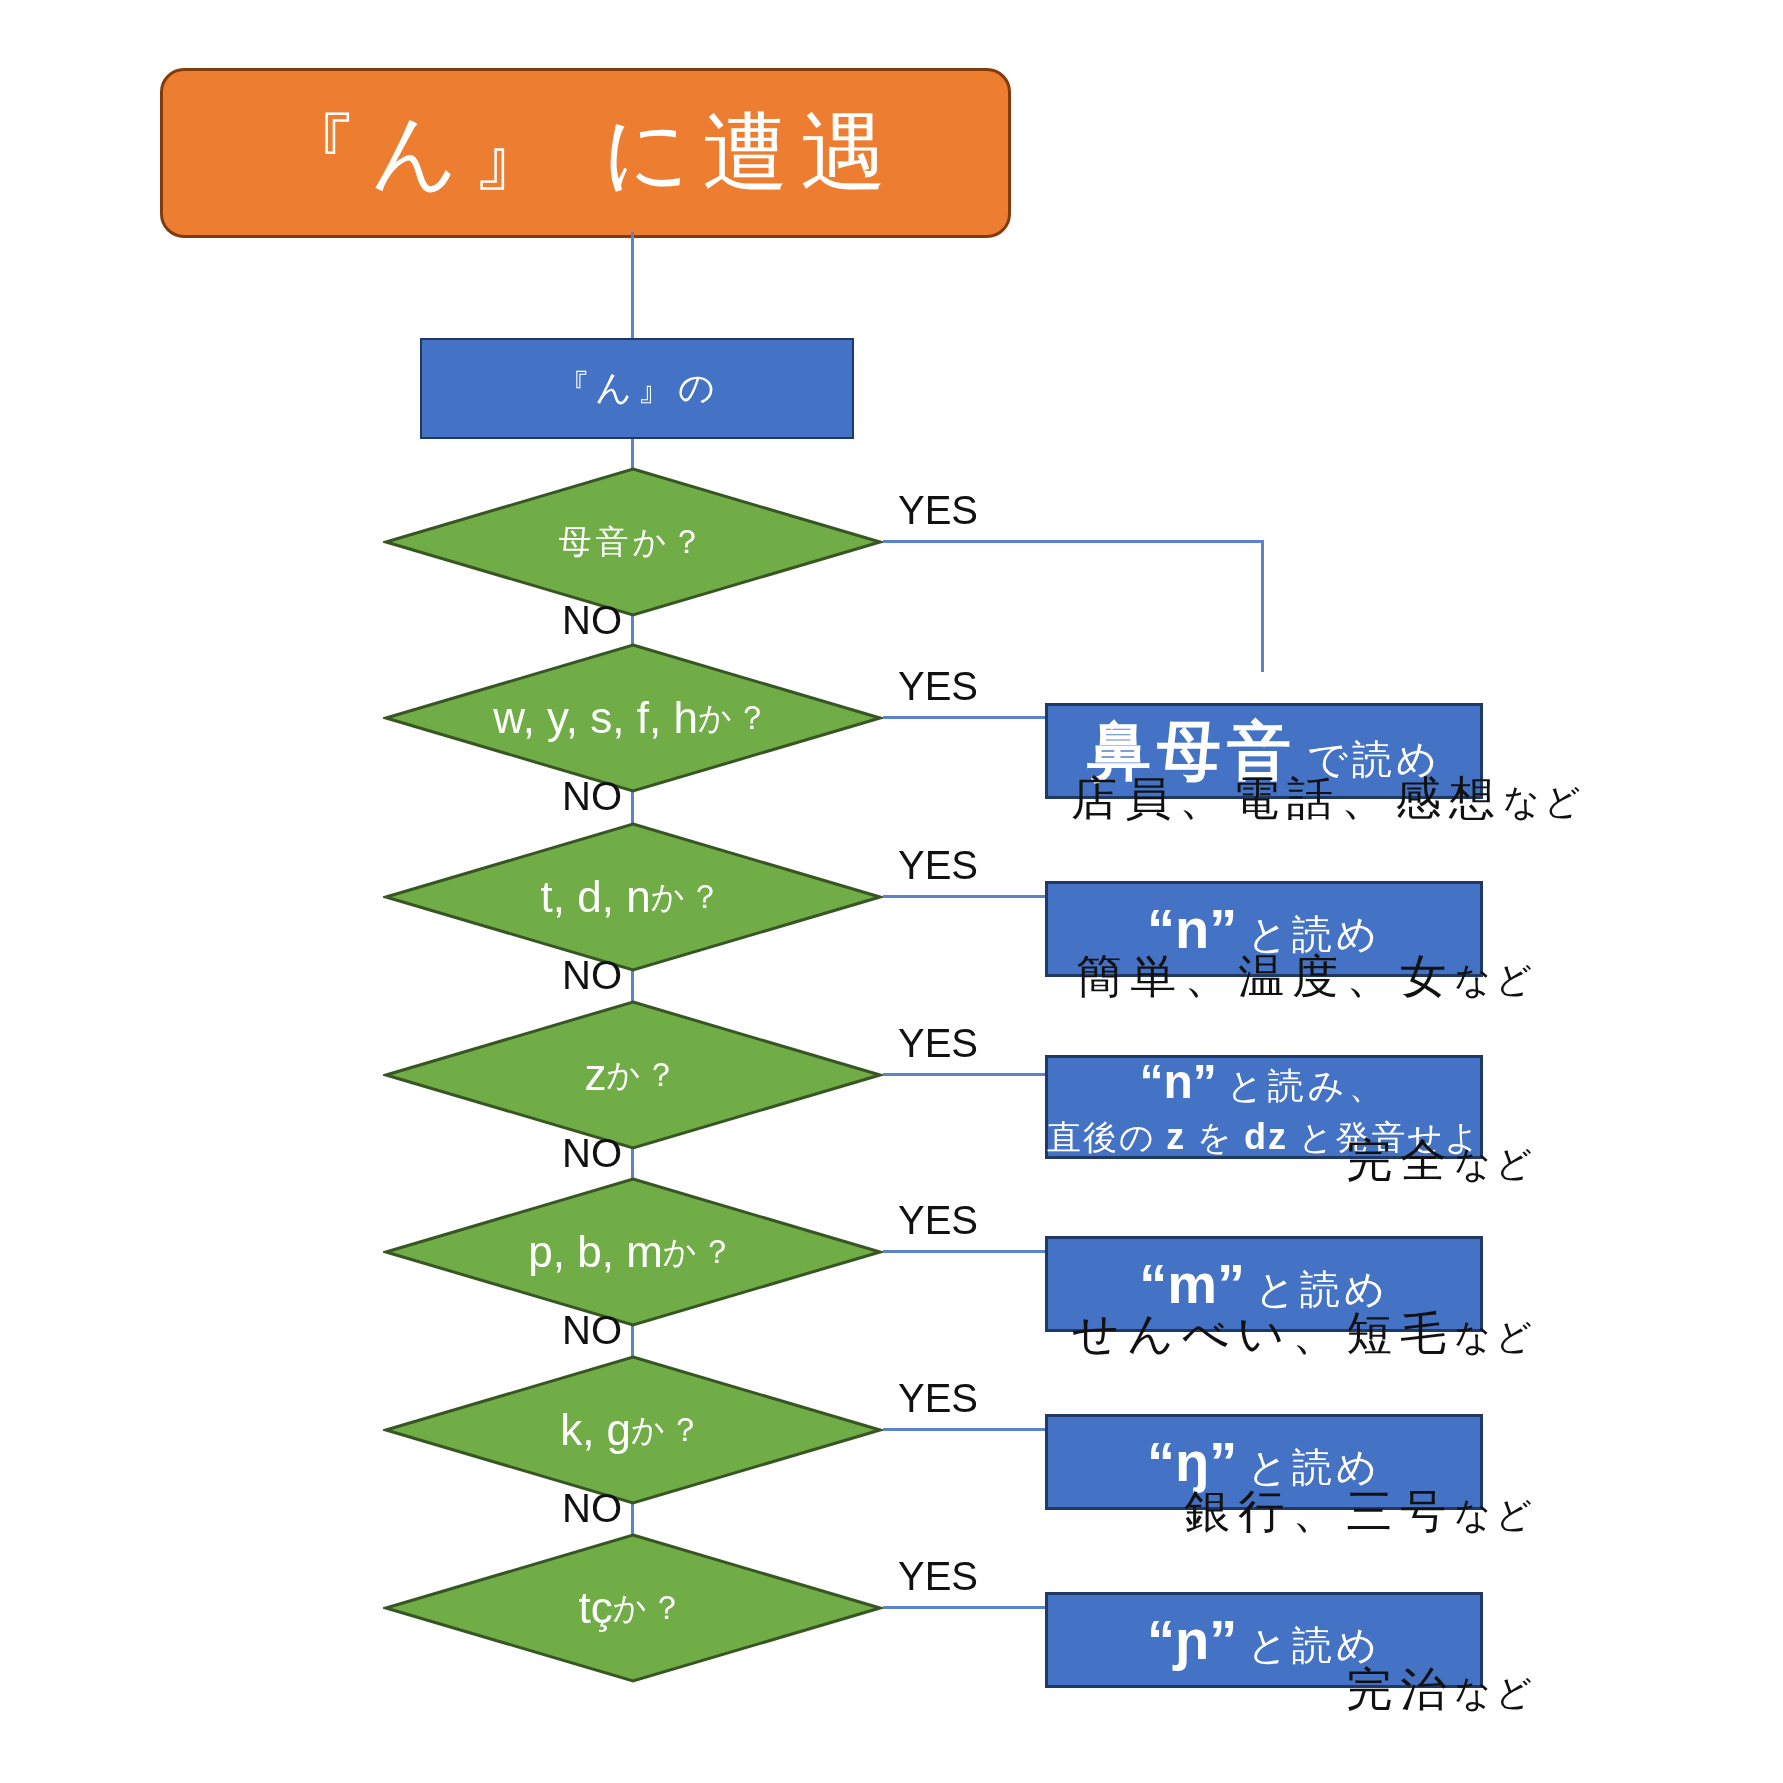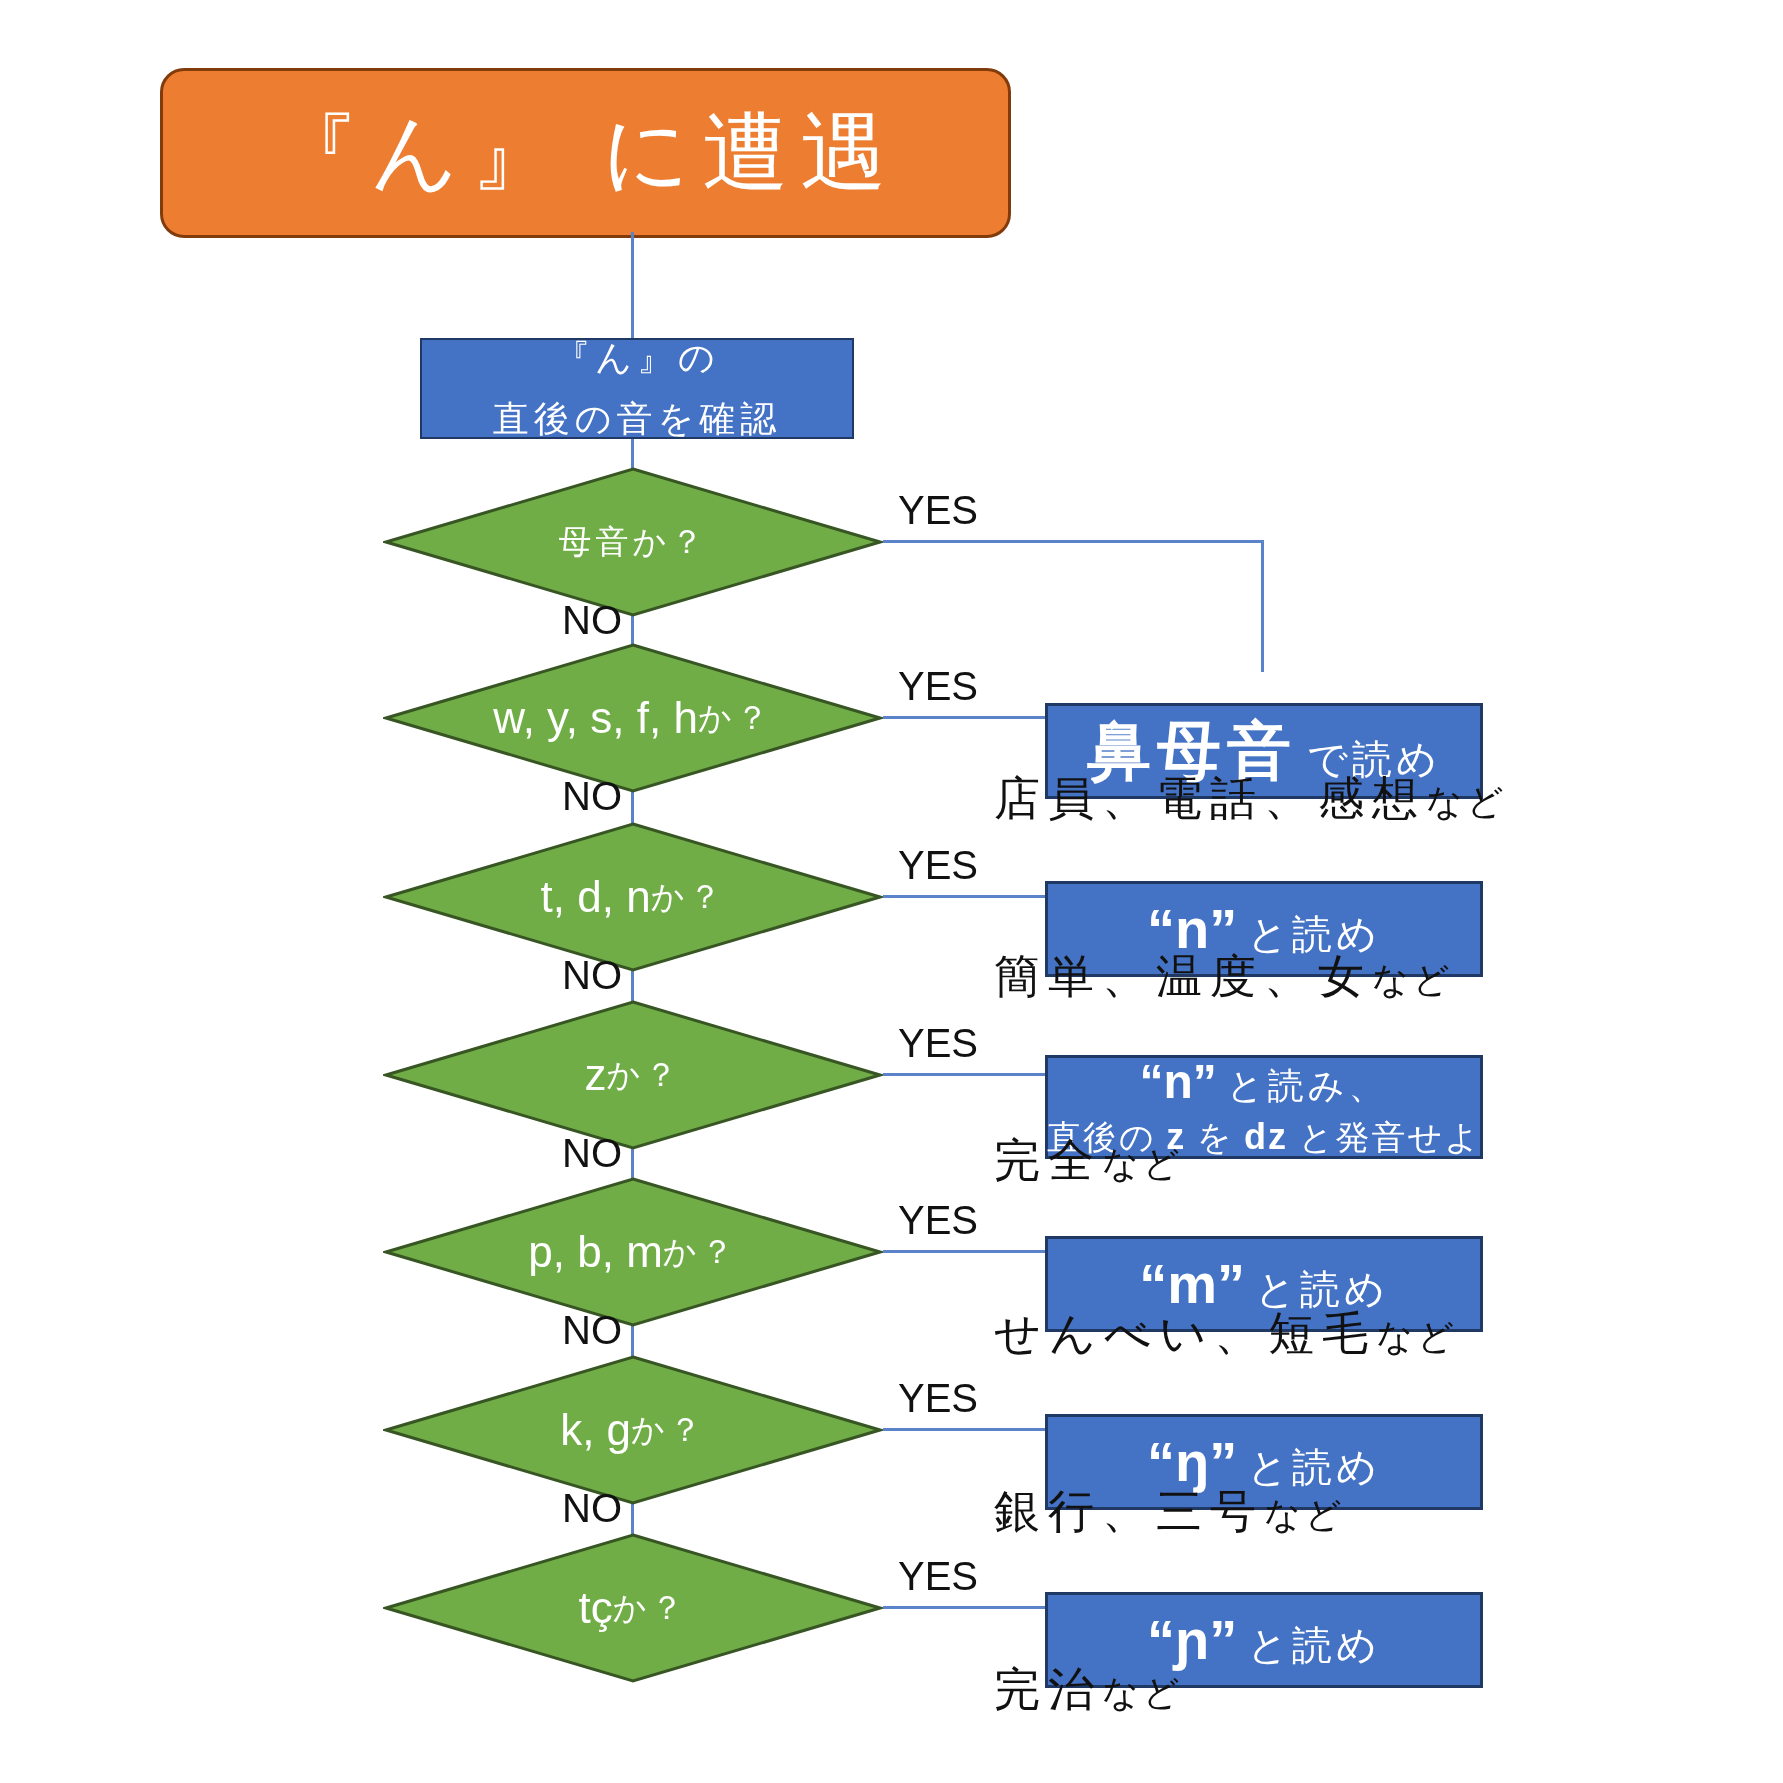--- a/index.html
+++ b/index.html
@@ -47,21 +47,21 @@
   .res-big-kanji{font-size:64px;font-weight:bold;letter-spacing:6px;}
   .res-big-sans{font-family:"Liberation Sans","DejaVu Sans",sans-serif;font-size:56px;font-weight:bold;}
   .res-big-sans.sm{font-size:48px;}
   .res-suffix{font-size:40px;letter-spacing:4px;margin-left:10px;}
   .res-suffix.sm{font-size:36px;}
   .rb-line1,.rb-line2{display:flex;align-items:baseline;justify-content:center;white-space:pre;}
   .rb-line2{font-size:34px;letter-spacing:2px;margin-top:4px;}
   .bold-sans{font-family:"Liberation Sans","DejaVu Sans",sans-serif;font-weight:bold;font-size:36px;}
 
   
-  .example{left:994px;width:465px;color:var(--label-text);white-space:nowrap;}
+  .example{left:1071px;width:465px;text-align:right;color:var(--label-text);white-space:nowrap;}
   .ex-main{font-size:46px;letter-spacing:8px;}
   .ex-suffix{font-size:36px;letter-spacing:4px;}
 </style>
 </head>
 <body>
 
 <div id="canvas">
 
   <div class="abs start-node">
     <span class="start-title">『ん』 に遭遇</span>
@@ -80,21 +80,20 @@
   <div class="abs vline" style="left:1261px;top:540px;height:132px;"></div>
   <div class="abs hline" style="left:883px;top:716px;width:162px;"></div>
   <div class="abs hline" style="left:883px;top:895px;width:162px;"></div>
   <div class="abs hline" style="left:883px;top:1073px;width:162px;"></div>
   <div class="abs hline" style="left:883px;top:1250px;width:162px;"></div>
   <div class="abs hline" style="left:883px;top:1428px;width:162px;"></div>
   <div class="abs hline" style="left:883px;top:1606px;width:162px;"></div>
 
   <div class="abs check-node">
     <span class="check-line">『ん』の</span>
-    <span class="check-line">直後の音を確認</span>
   </div>
 
   <div class="abs diamond-wrap" style="left:383px;top:467px;">
     <svg viewBox="0 0 500 150">
         <polygon class="diamond-shape" points="250,2 497,75 250,148 3,75"></polygon>
       </svg>
     <div class="diamond-label">
         <span class="dl-latin"></span>
         <span class="dl-jp">母音か？</span>
       </div>

